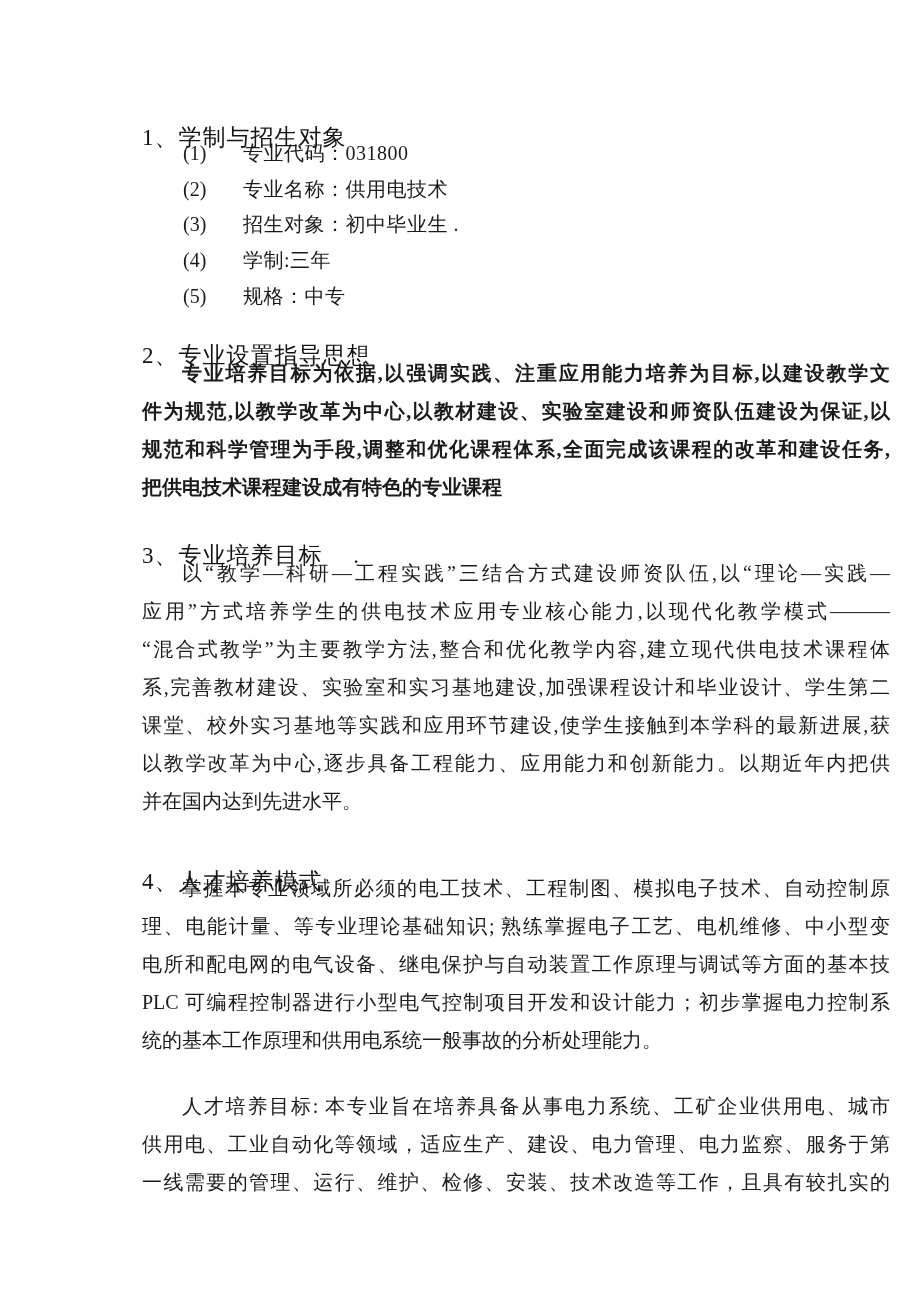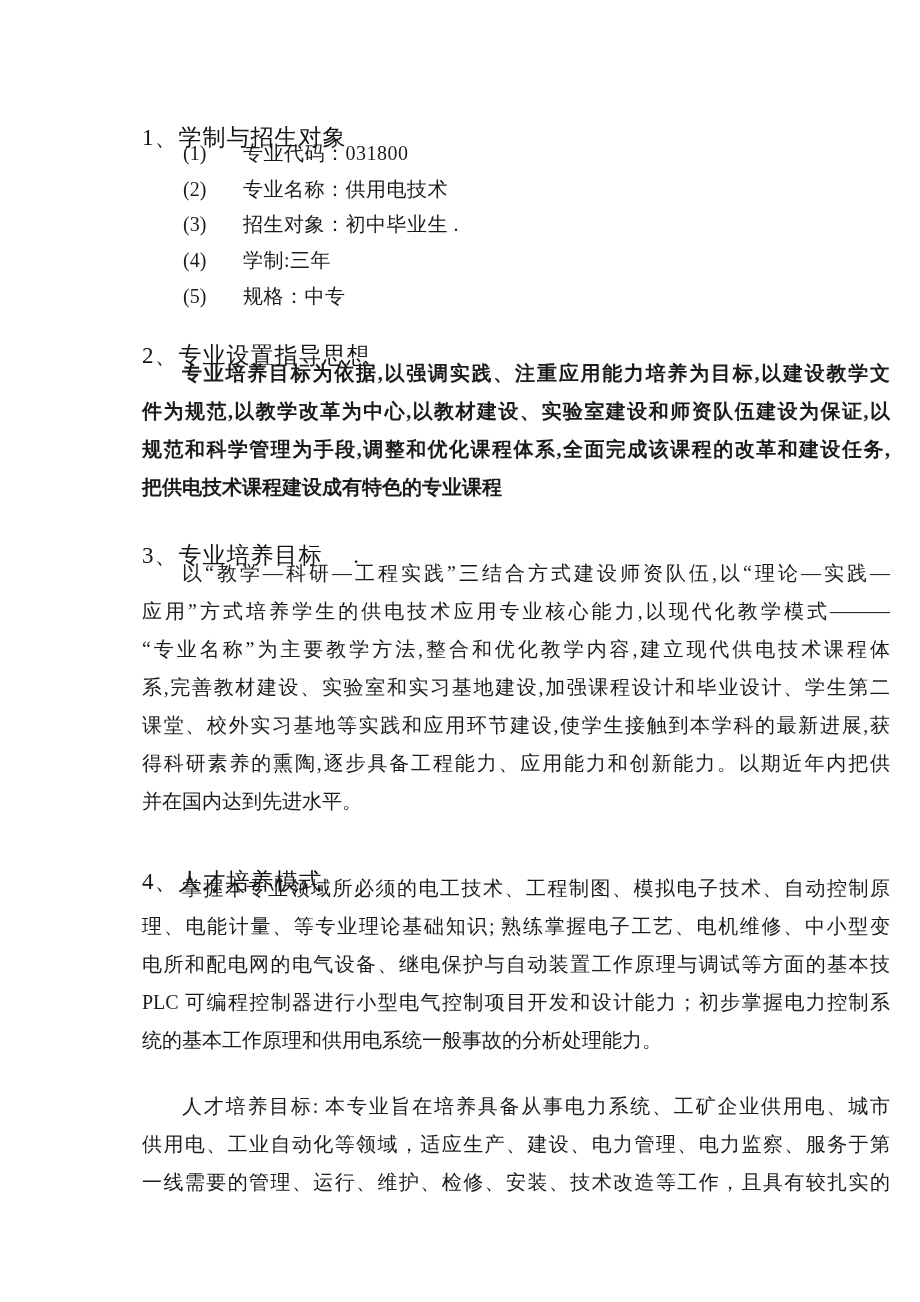--- a/index.html
+++ b/index.html
@@ -75,24 +75,24 @@
     <div class="line">件为规范,以教学改革为中心,以教材建设、实验室建设和师资队伍建设为保证,以</div>
     <div class="line">规范和科学管理为手段,调整和优化课程体系,全面完成该课程的改革和建设任务,</div>
     <div class="line lastline">把供电技术课程建设成有特色的专业课程</div>
   </div>
 
   <h2 class="abs sec-heading" style="top:522px;">3、专业培养目标　 .</h2>
 
   <div class="abs para" style="top:554px;">
     <div class="line ind">以“教学—科研—工程实践”三结合方式建设师资队伍,以“理论—实践—</div>
     <div class="line">应用”方式培养学生的供电技术应用专业核心能力,以现代化教学模式———</div>
-    <div class="line">“专业名称”为主要教学方法,整合和优化教学内容,建立现代供电技术课程体</div>
+    <div class="line">“混合式教学”为主要教学方法,整合和优化教学内容,建立现代供电技术课程体</div>
     <div class="line">系,完善教材建设、实验室和实习基地建设,加强课程设计和毕业设计、学生第二</div>
     <div class="line">课堂、校外实习基地等实践和应用环节建设,使学生接触到本学科的最新进展,获</div>
-    <div class="line">得科研素养的熏陶,逐步具备工程能力、应用能力和创新能力。以期近年内把供</div>
+    <div class="line">以教学改革为中心,逐步具备工程能力、应用能力和创新能力。以期近年内把供</div>
     <div class="line lastline">并在国内达到先进水平。</div>
   </div>
 
   <h2 class="abs sec-heading" style="top:850px; line-height:26px;">4、人才培养模式</h2>
 
   <div class="abs para" style="top:869px;">
     <div class="line ind">掌握本专业领域所必须的电工技术、工程制图、模拟电子技术、自动控制原</div>
     <div class="line">理、电能计量、等专业理论基础知识; 熟练掌握电子工艺、电机维修、中小型变</div>
     <div class="line">电所和配电网的电气设备、继电保护与自动装置工作原理与调试等方面的基本技</div>
     <div class="line">PLC 可编程控制器进行小型电气控制项目开发和设计能力；初步掌握电力控制系</div>

